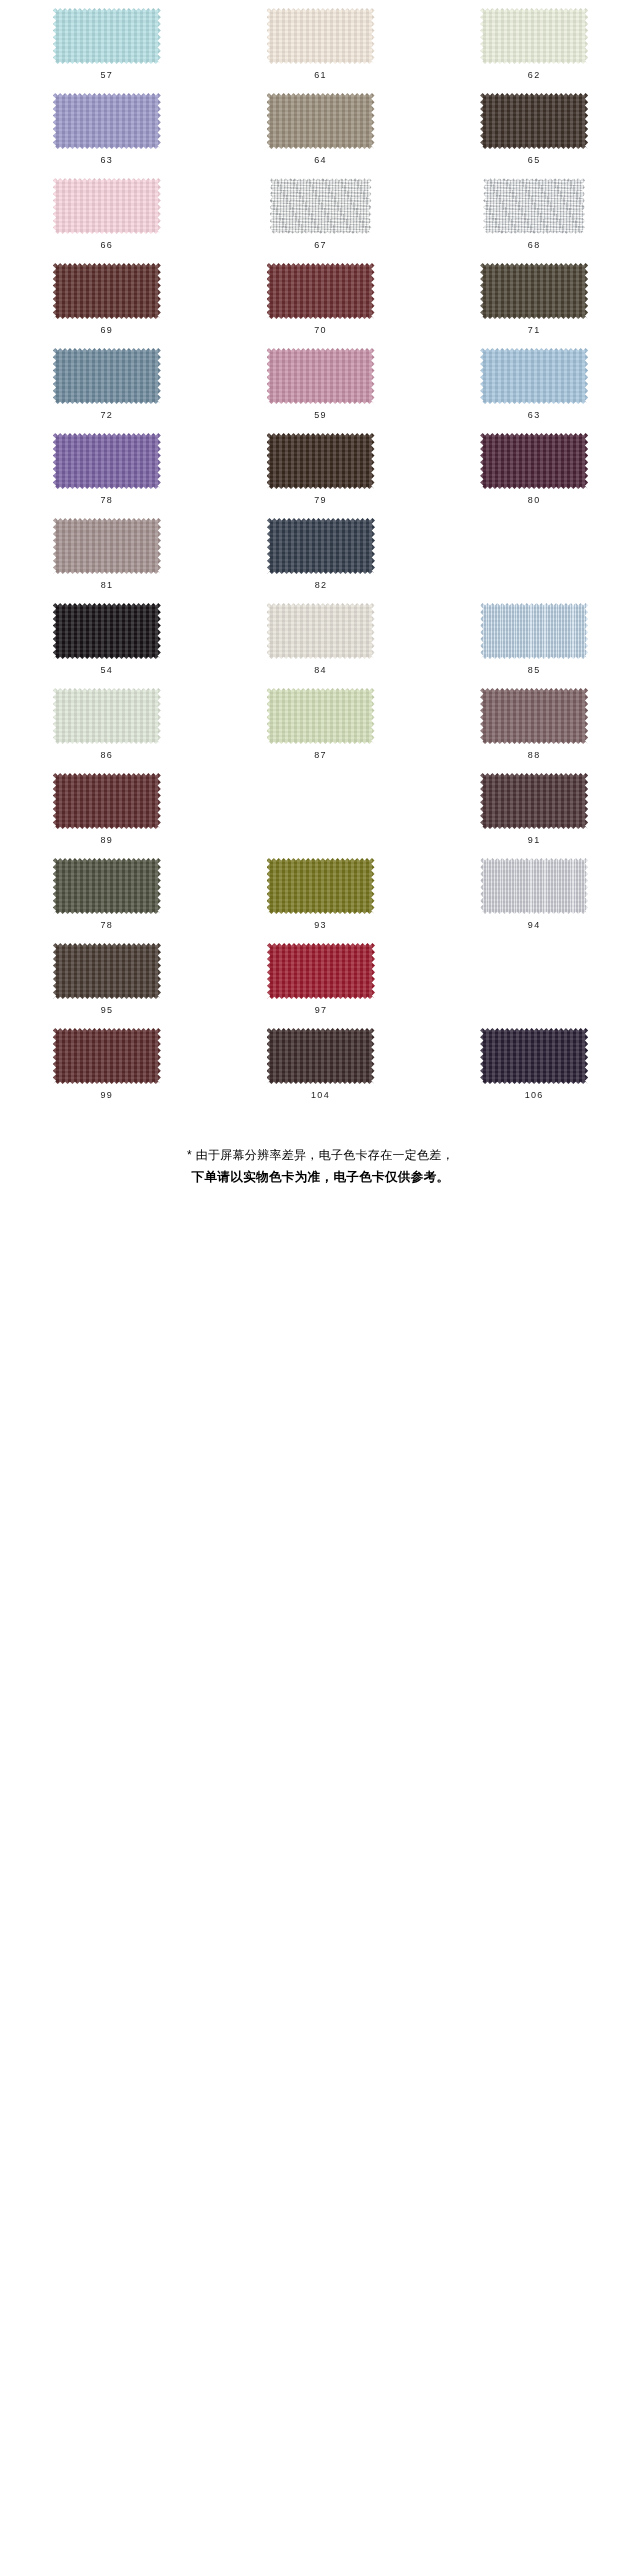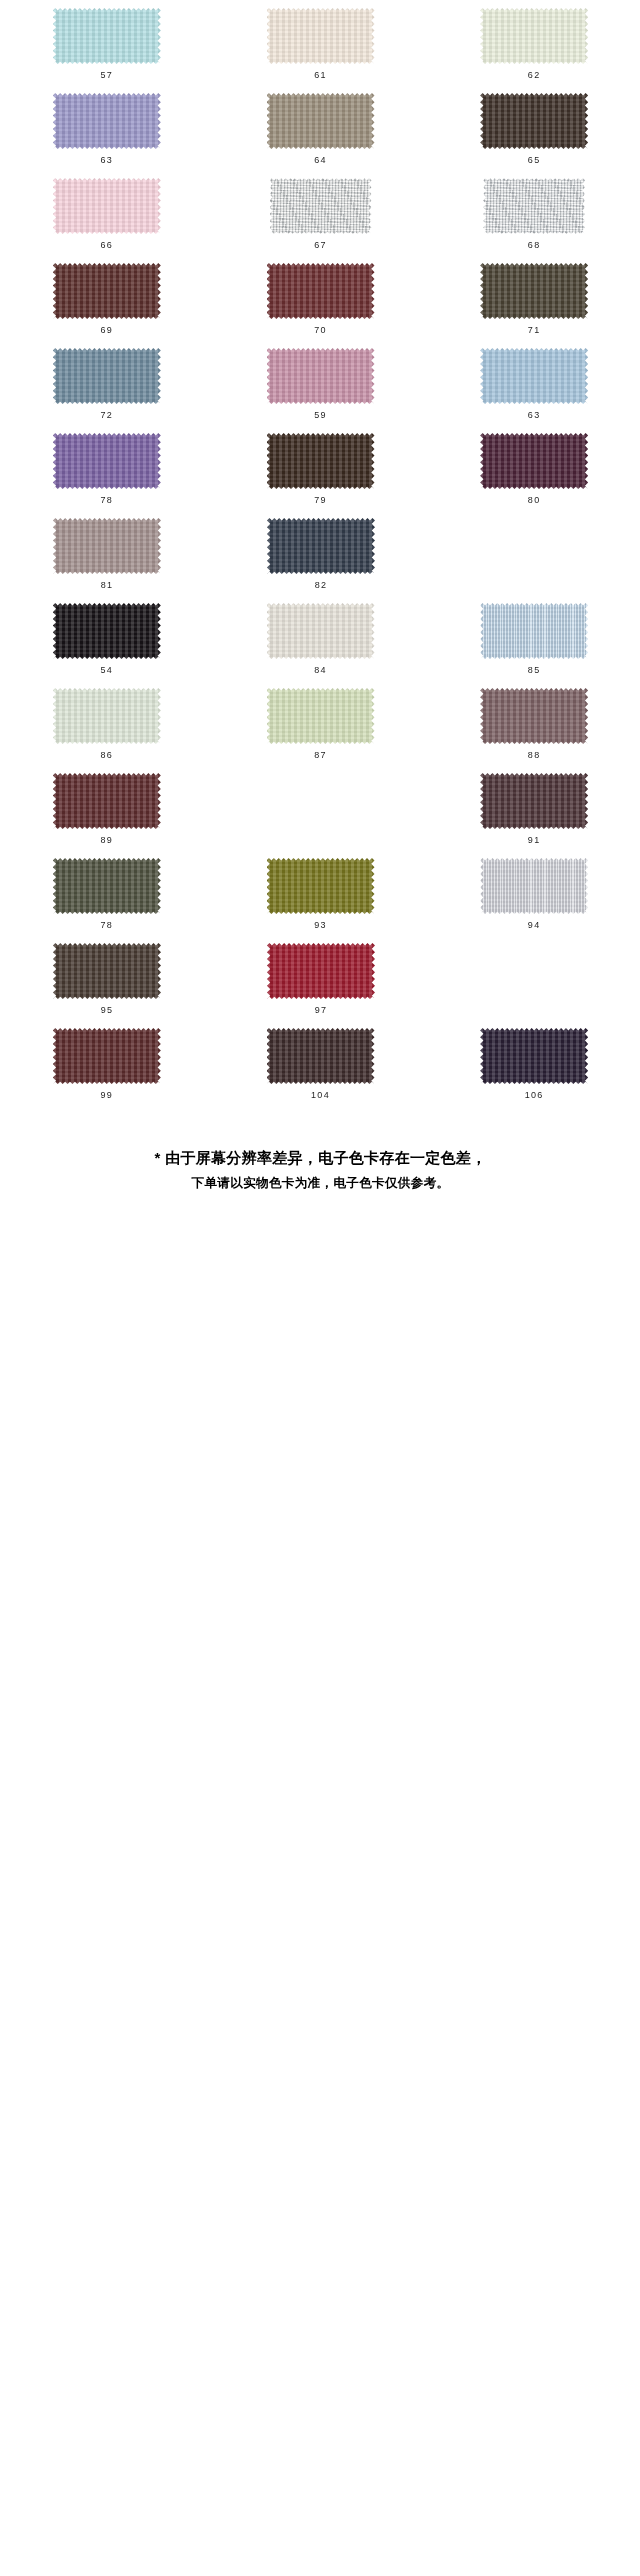--- a/index.html
+++ b/index.html
@@ -178,24 +178,24 @@
 
   
   .footer-note {
     margin-top: 32px;
     padding: 0 32px 19.5px 32px;
     text-align: center;
     font-family: "Liberation Sans", "DejaVu Sans", sans-serif;
     color: #000;
   }
   .footer-line1 {
-    font-size: 15px;
+    font-size: 12px;
     line-height: 1.9;
     letter-spacing: 0.3px;
-    font-weight: 700;
+    font-weight: 400;
   }
   .footer-line2 {
     font-size: 12.6px;
     line-height: 1.9;
     letter-spacing: 0.3px;
     font-weight: 700;
   }
 </style>
 </head>
 <body>

